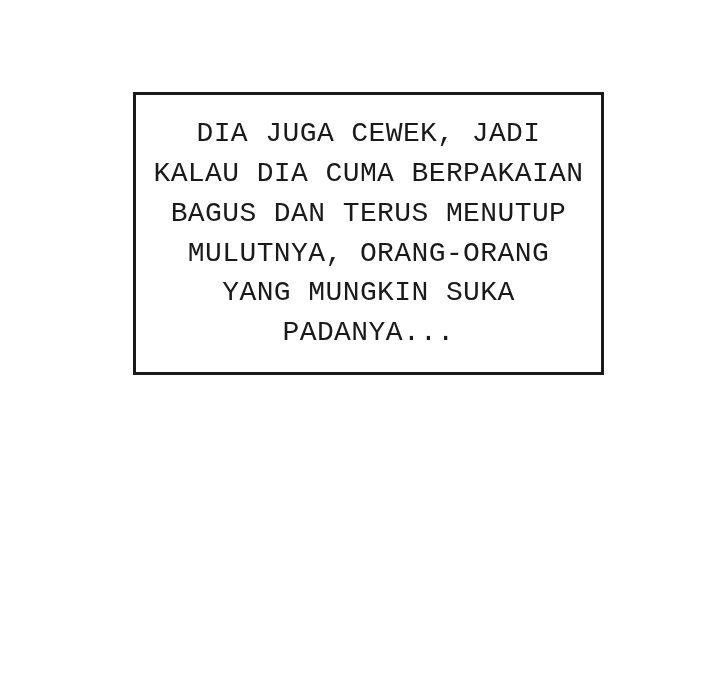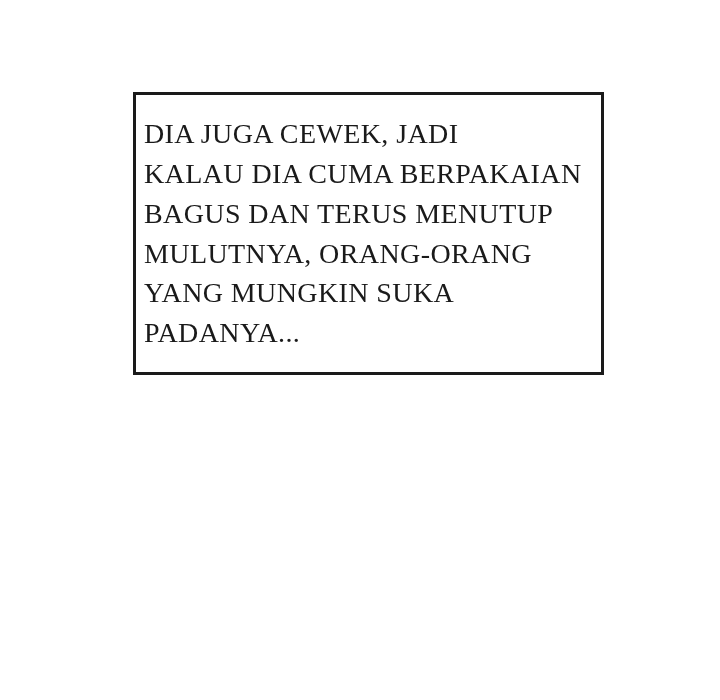--- a/index.html
+++ b/index.html
@@ -30,22 +30,22 @@
     height: 283px;
     border: 3px solid #1a1a1a;
     background: #ffffff;
     box-sizing: border-box;
     display: flex;
     align-items: center;
     justify-content: center;
   }
   .panel-text {
     width: 100%;
-    text-align: left;
-    font-family: Liberation Serif, serif;
+    text-align: center;
+    font-family: Liberation Mono, monospace;
     font-size: 28px;
     line-height: 1.42;
     letter-spacing: 0.4px;
     color: #1a1a1a;
     padding: 0 8px;
     box-sizing: border-box;
     white-space: pre-line;
     font-weight: 400;
   }
 </style>

